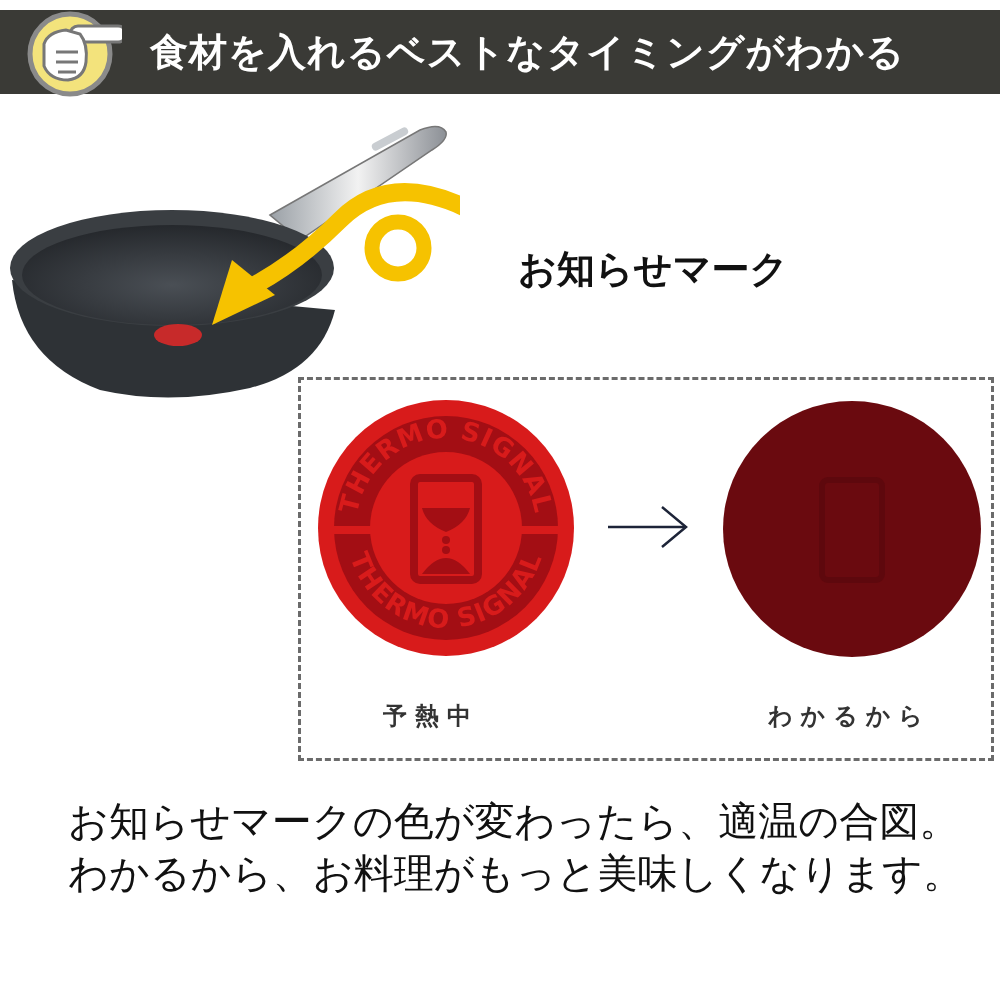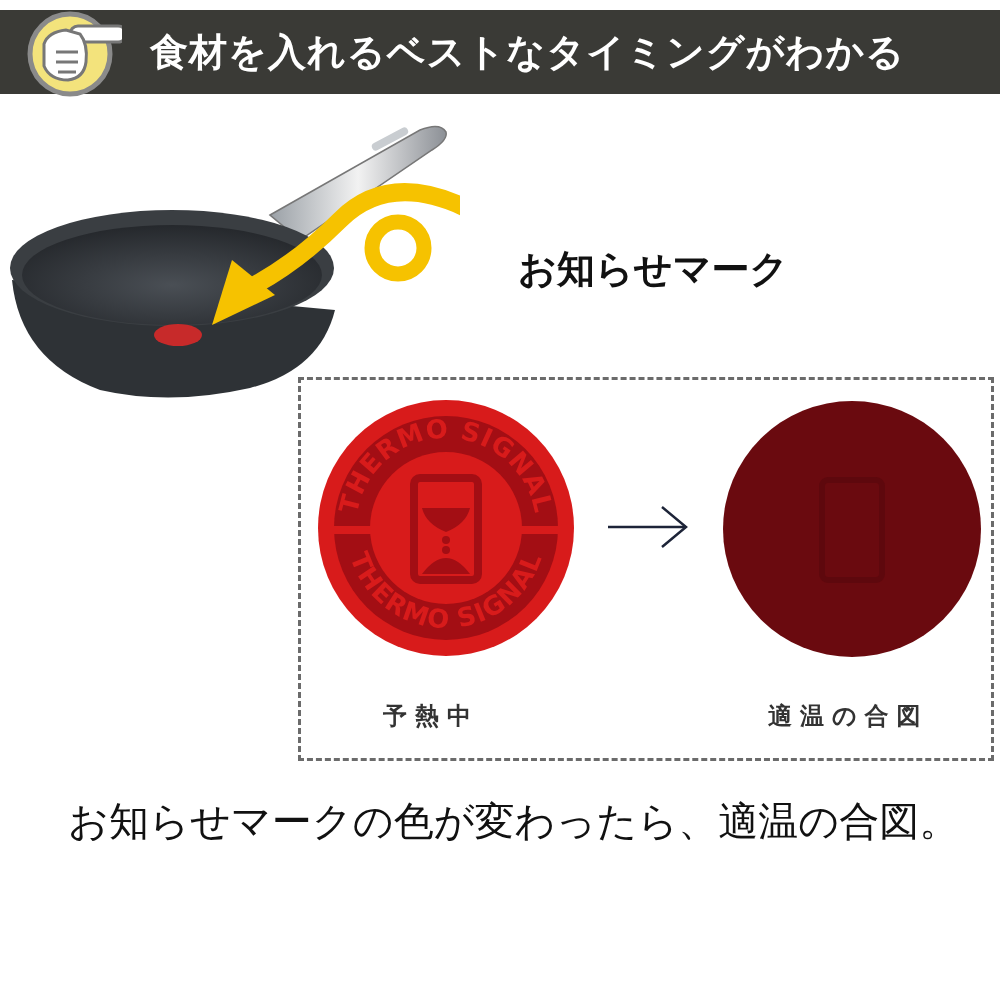--- a/index.html
+++ b/index.html
@@ -85,17 +85,18 @@
   <line x1="2" y1="22" x2="80" y2="22" stroke="#1d2438" stroke-width="2.5"></line>
   <polyline points="56,2 80,22 56,42" fill="none" stroke="#1d2438" stroke-width="2.5"></polyline>
 </svg>
 
 <svg class="disc-after" viewBox="0 0 260 258">
   <ellipse cx="130" cy="129" rx="129" ry="128" fill="#6a0a0f"></ellipse>
   <rect x="100" y="80" width="60" height="100" rx="6" fill="none" stroke="#5e080d" stroke-width="6"></rect>
 </svg>
 
 <div class="state-label state-before">予熱中</div>
-<div class="state-label state-after">適温の合図</div>
+<div class="state-label state-after">わかるから</div>
 
 <div class="desc">
   <div>お知らせマークの色が変わったら、適温の合図。</div>
+  <div>わかるから、お料理がもっと美味しくなります。</div>
 </div>
 
 </body></html>

